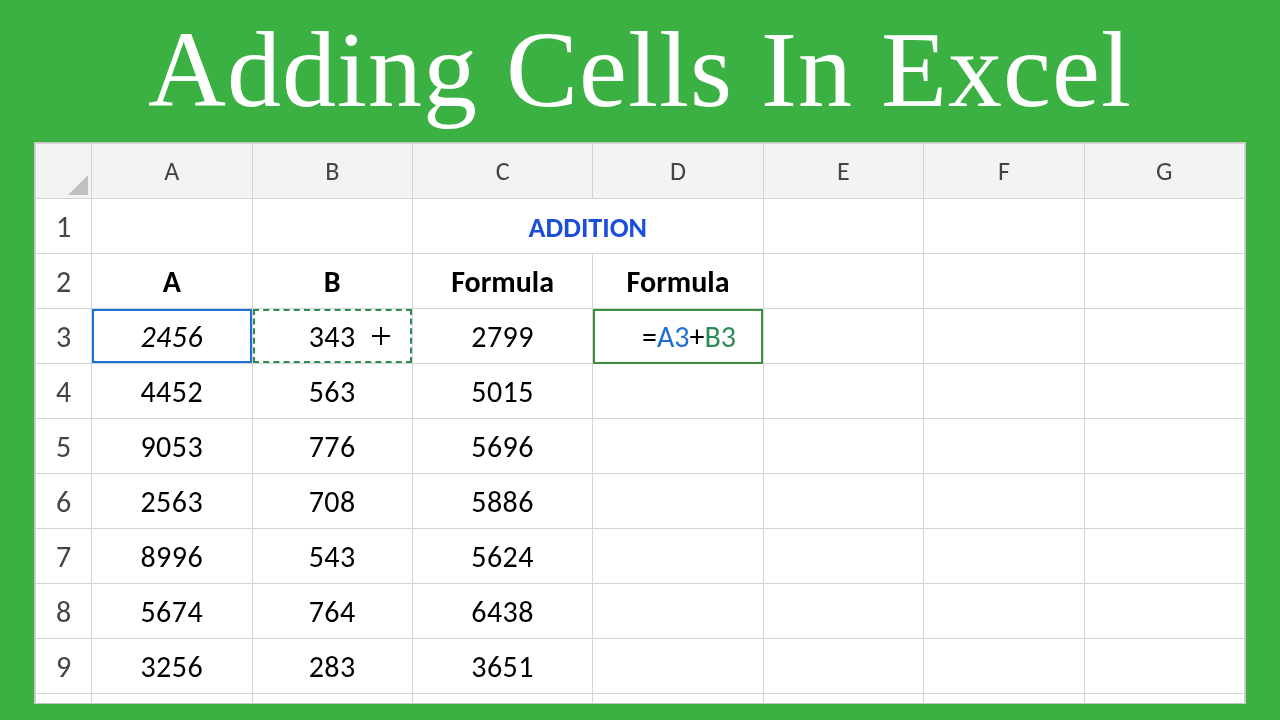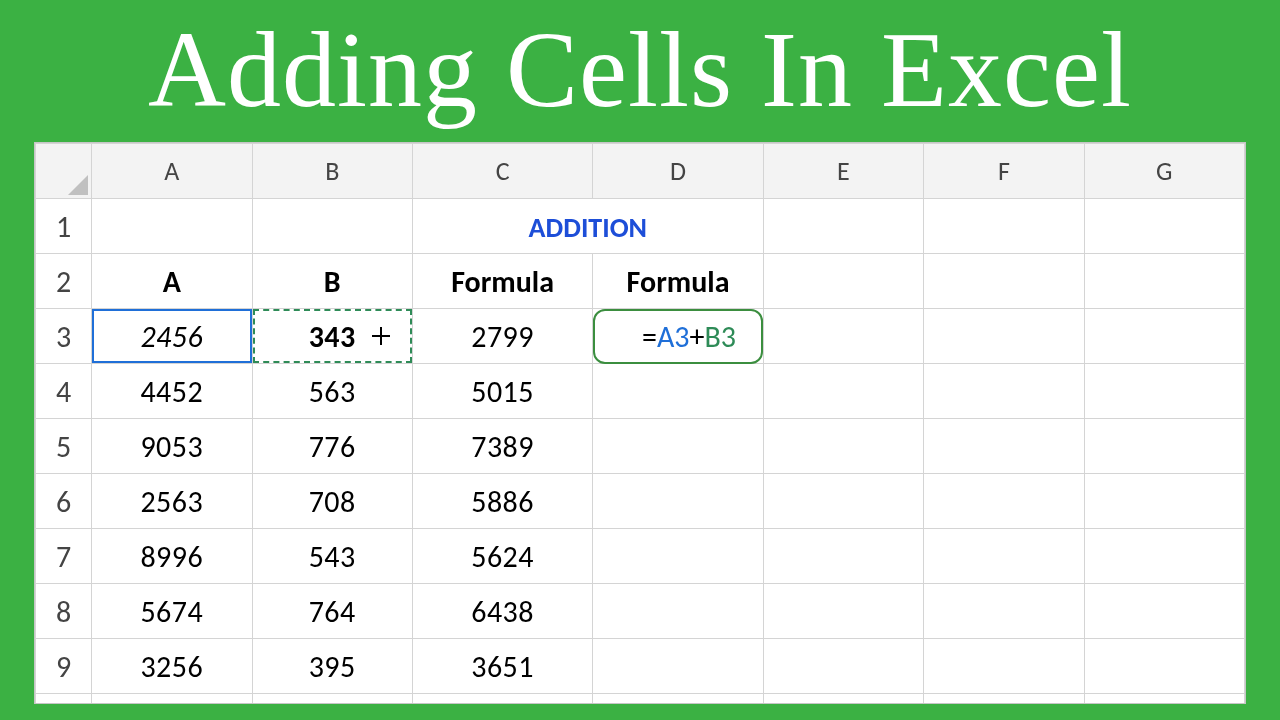--- a/index.html
+++ b/index.html
@@ -89,21 +89,20 @@
     border-right: 2px solid #3b8e3f;
   }
 
   
   td.editing {
     outline: 2px solid #3b8e3f;
     outline-offset: -2px;
     font-size: 30px;
     text-align: left;
     padding-left: 23px;
-    border-radius: 12px;
   }
   .formula-eq { color: #000; }
   .formula-a  { color: #1F6FD8; }
   .formula-plus { color: #000; }
   .formula-b  { color: #2E8B57; }
 
   
   td.ref-A {
     position: relative;
     font-style: italic;
@@ -111,21 +110,20 @@
   td.ref-A::after {
     content: "";
     position: absolute;
     inset: 0;
     border: 2px solid #1F6FD8;
     pointer-events: none;
   }
   
   td.ref-B {
     position: relative;
-    font-weight: bold;
   }
   td.ref-B::after {
     content: "";
     position: absolute;
     inset: 0;
     border: 2px dashed #2E8B57;
     pointer-events: none;
   }
   .cross-cursor {
     position: absolute;
@@ -223,21 +221,21 @@
       <td></td>
       <td></td>
       <td></td>
       <td></td>
     </tr>
 
     <tr>
       <td class="rowhdr">5</td>
       <td class="cell-num">9053</td>
       <td class="cell-num">776</td>
-      <td class="cell-num">7389</td>
+      <td class="cell-num">5696</td>
       <td></td>
       <td></td>
       <td></td>
       <td></td>
     </tr>
 
     <tr>
       <td class="rowhdr">6</td>
       <td class="cell-num">2563</td>
       <td class="cell-num">708</td>
@@ -266,21 +264,21 @@
       <td class="cell-num">6438</td>
       <td></td>
       <td></td>
       <td></td>
       <td></td>
     </tr>
 
     <tr>
       <td class="rowhdr">9</td>
       <td class="cell-num">3256</td>
-      <td class="cell-num">395</td>
+      <td class="cell-num">283</td>
       <td class="cell-num">3651</td>
       <td></td>
       <td></td>
       <td></td>
       <td></td>
     </tr>
 
     <tr class="cutoff">
       <td class="rowhdr">10</td>
       <td></td>

